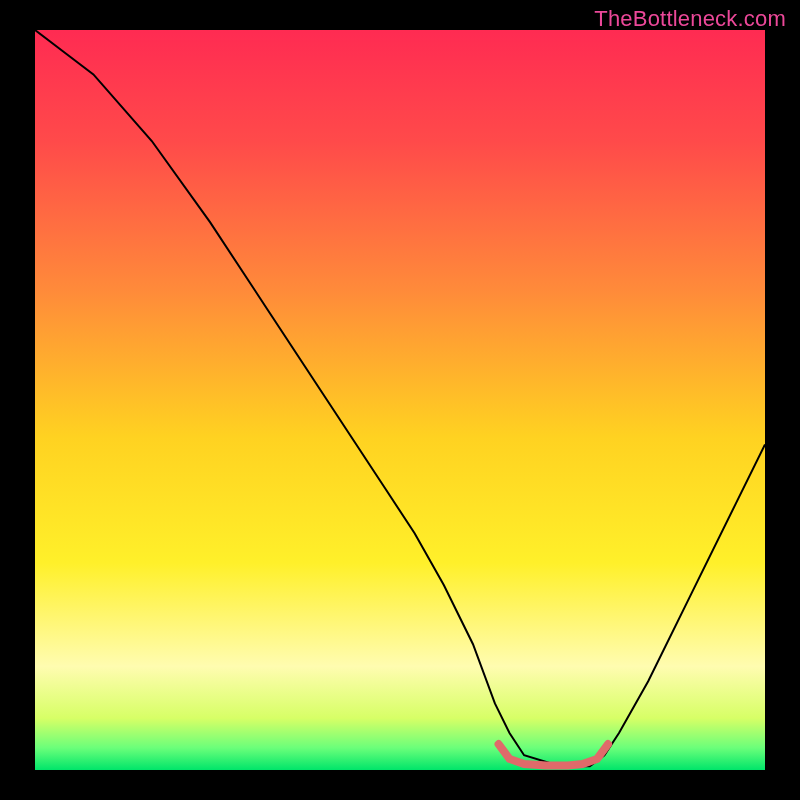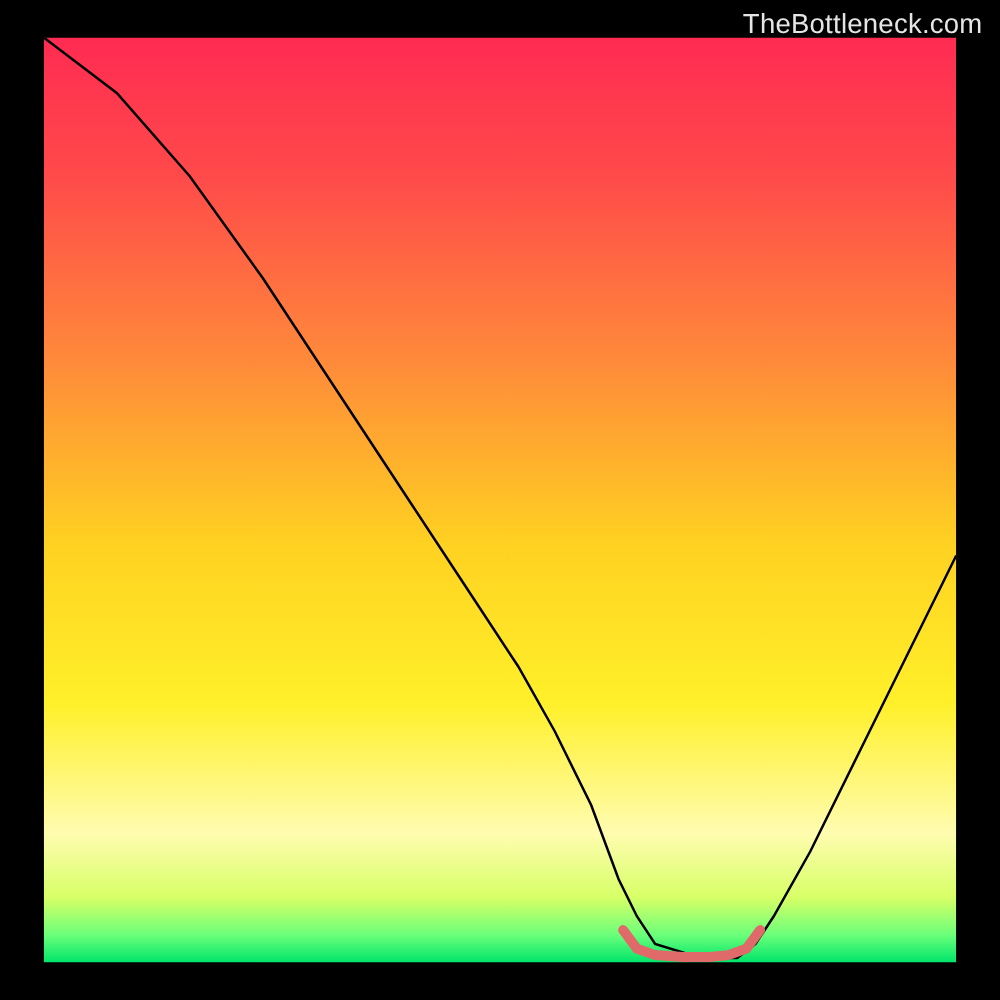--- a/index.html
+++ b/index.html
@@ -14,21 +14,21 @@
   .frame {
     position: relative;
     width: 800px;
     height: 800px;
     background: #000;
   }
   .watermark {
     position: absolute;
     top: 6px;
     right: 14px;
-    color: #e5e5e5;
+    color: #ec4899;
     font-size: 22px;
     font-weight: 500;
     letter-spacing: 0.2px;
     z-index: 50;
     margin-left: 43px;
   }
   .plot-area {
     position: absolute;
     left: 35px;
     top: 30px;

